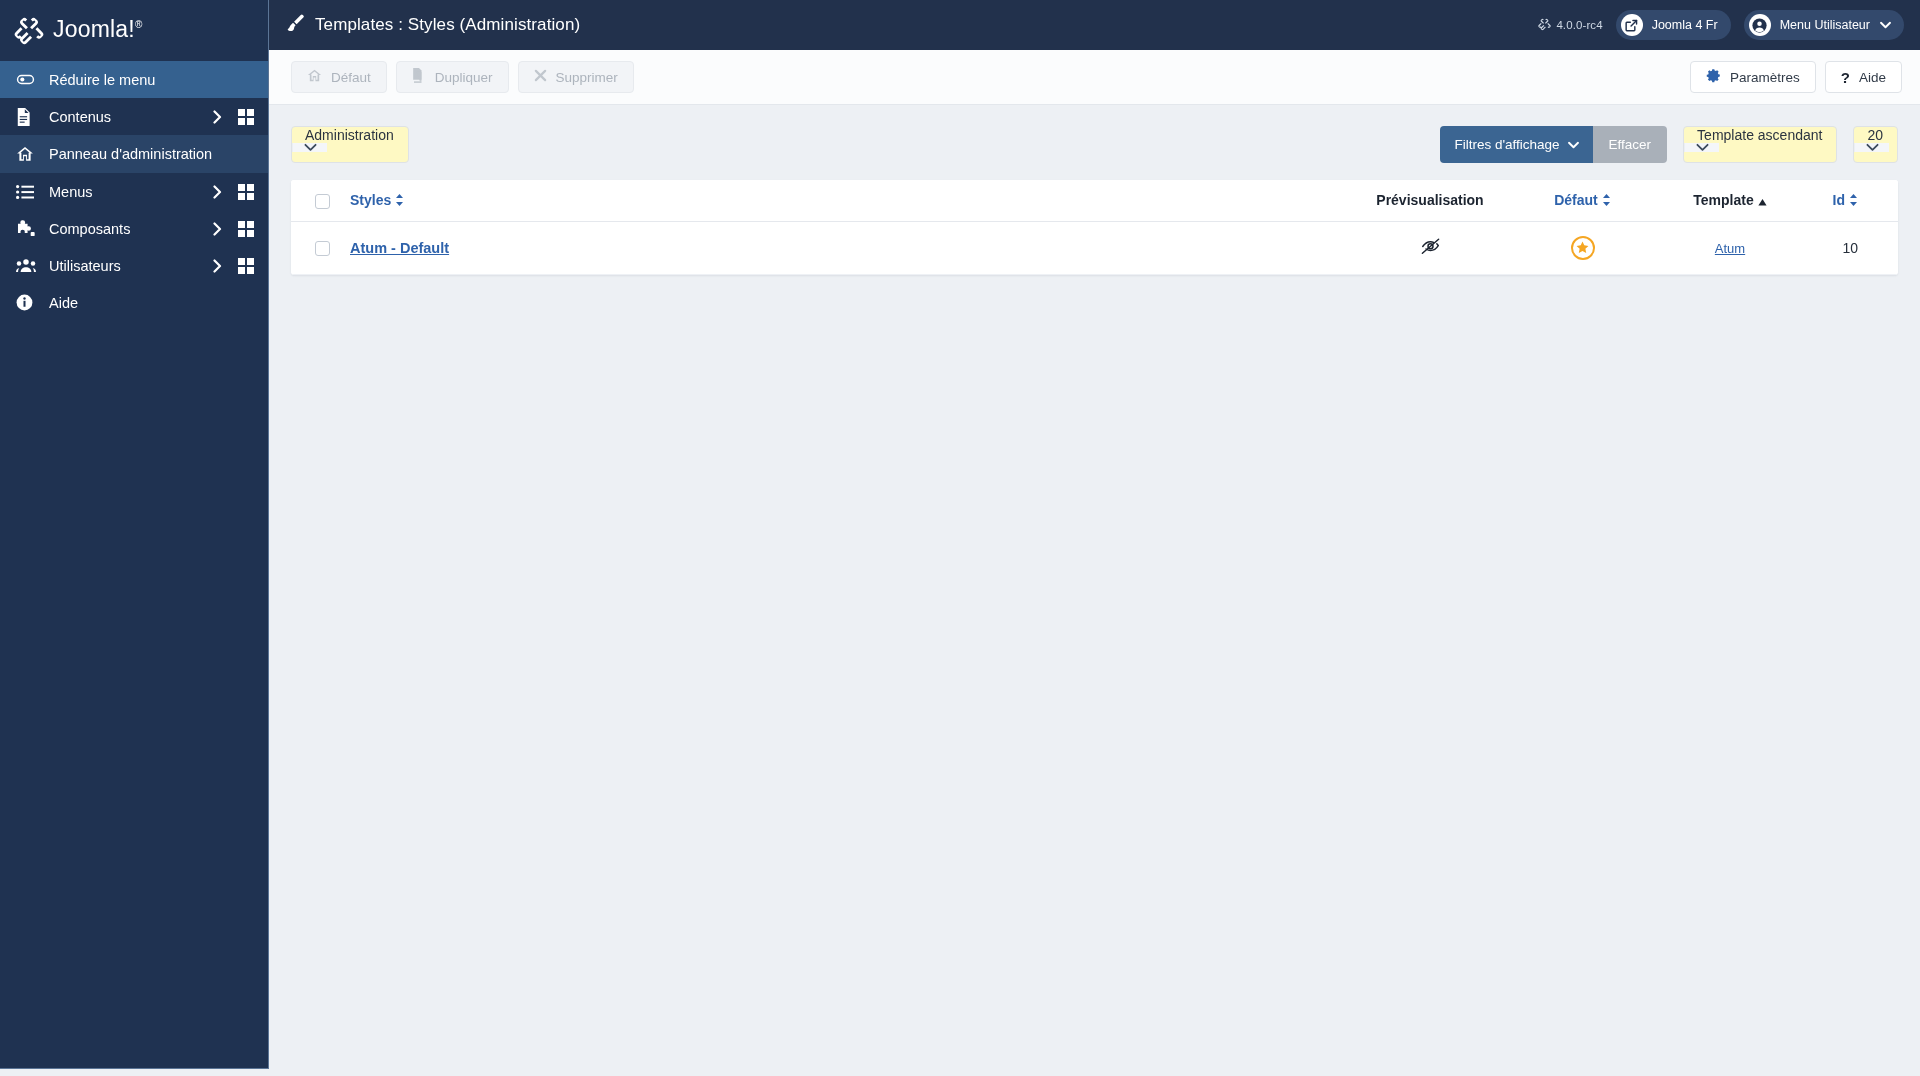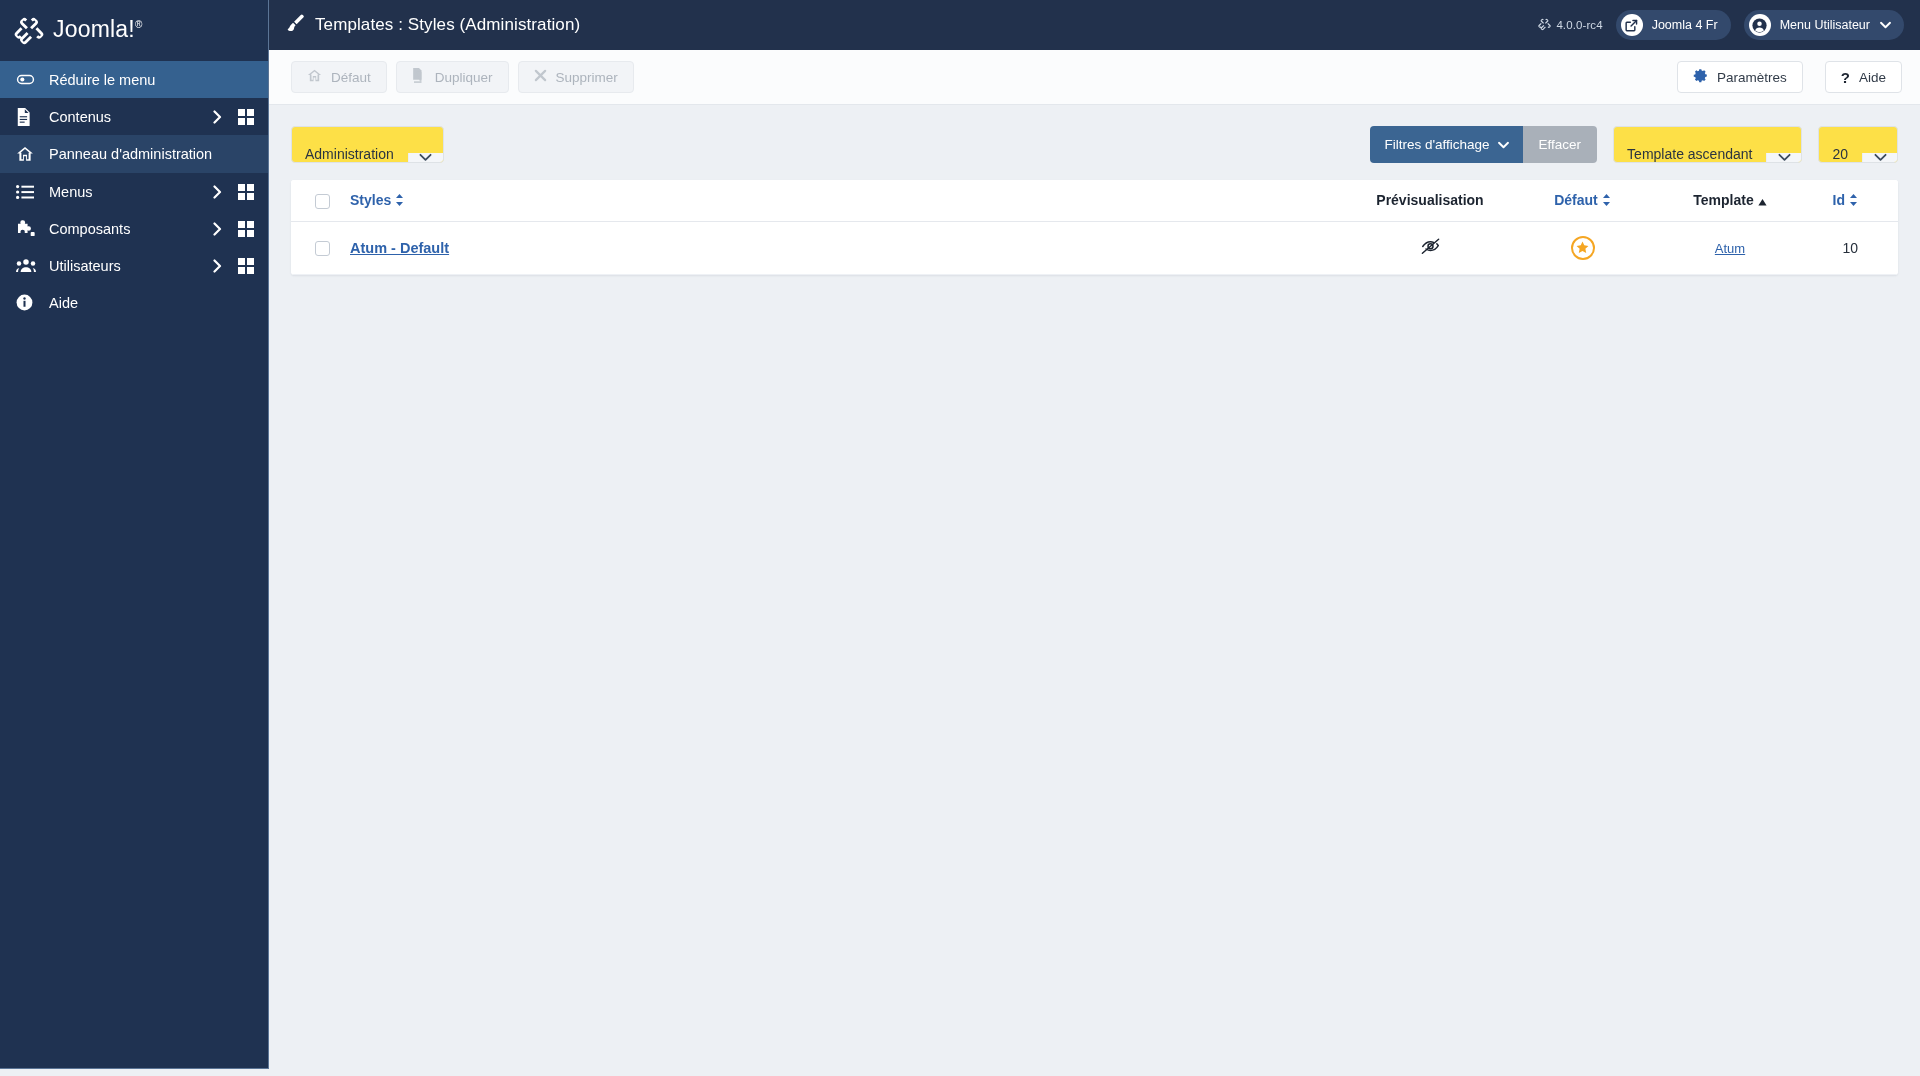--- a/index.html
+++ b/index.html
@@ -151,43 +151,44 @@
     color: #adb4bd;
     cursor: default;
   }
   .btn-disabled svg { opacity: .55; }
   .btn-light {
     background: #fff;
     border-color: #dfe3e8;
     color: #313b48;
   }
   .toolbar-left { display: flex; gap: 9px; }
-  .toolbar-right { margin-left: auto; display: flex; gap: 22px; }
+  .toolbar-right { margin-left: auto; display: flex; gap: 9px; }
 
   
   .content {
     flex: 1 1 auto;
     background: #edf0f4;
     padding: 21px 22px 0 22px;
     overflow: hidden;
   }
 
   .filterbar {
     display: flex;
     align-items: center;
     margin-bottom: 17px;
   }
   .select-wrap {
     display: inline-flex;
-    align-items: flex-end;
+    align-items: flex-start;
     height: 37px;
-    background: #fde047;
+    background: #fef9c3;
     border: 1px solid #dee2e6;
     border-radius: 4px;
     overflow: hidden;
+    flex-direction: column;
   }
   .select-wrap .sel-text {
     display: flex; align-items: center;
     padding: 0 14px 0 13px;
     font-size: 14px;
     color: #2b3440;
     white-space: nowrap;
   }
   .select-wrap .sel-arrow {
     width: 35px;

